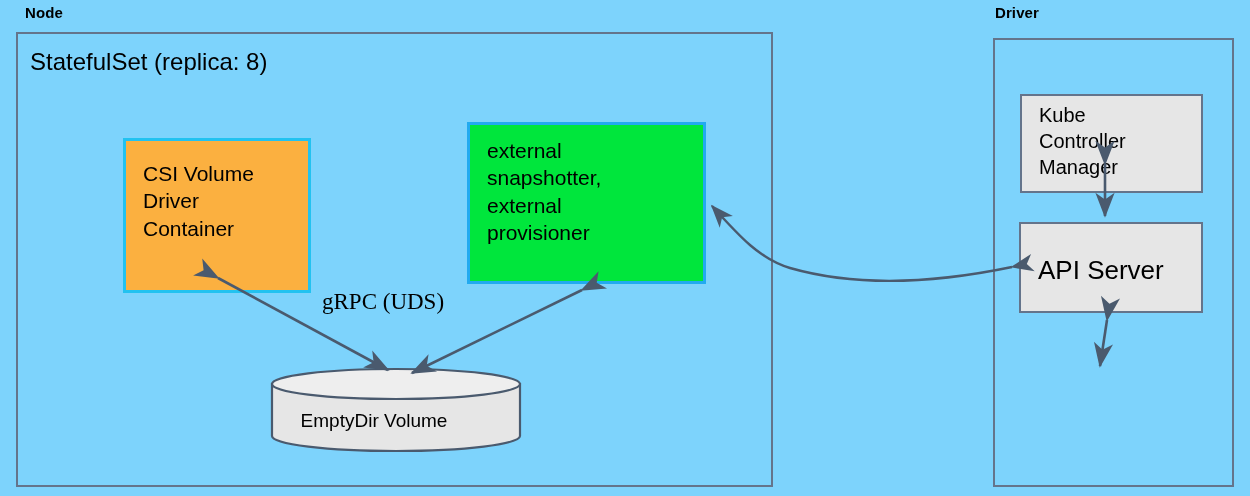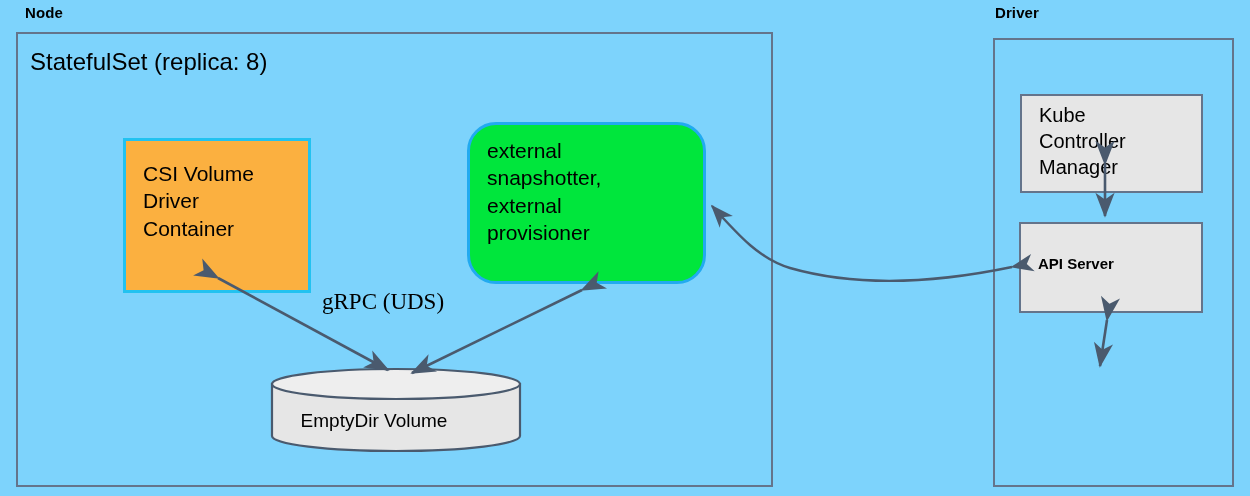--- a/index.html
+++ b/index.html
@@ -104,21 +104,21 @@
   <div class="zone-box" style="left:16px;top:32px;width:757px;height:455px;"></div>
 
   <div class="ss-caption" style="left:30px;top:48px;">StatefulSet (replica: 8)</div>
 
   <div class="box box-orange" style="left:123px;top:118px;width:188px;height:155px;">
     <span class="box-text" style="left:17px;top:19px;">CSI Volume
 Driver
 Container</span>
   </div>
 
-  <div class="box box-green" style="left:467px;top:122px;width:239px;height:162px;border-radius:29px;">
+  <div class="box box-green" style="left:467px;top:122px;width:239px;height:162px;">
     <span class="box-text" style="left:17px;top:12px;">external
 snapshotter,
 external
 provisioner</span>
   </div>
 
   <div class="cyl" style="left:270px;top:368px;width:208px;height:84px;">
     <svg width="252" height="84" viewBox="0 0 252 84">
       <path d="M2,16 L2,68 A124,15 0 0 0 250,68 L250,16 Z" fill="#e6e6e6" stroke="#4a5a6e" stroke-width="2.2"></path>
       <ellipse cx="126" cy="16" rx="124" ry="15" fill="#eeeeee" stroke="#4a5a6e" stroke-width="2.2"></ellipse>
@@ -132,21 +132,21 @@
 
   <div class="zone-box" style="left:993px;top:38px;width:241px;height:449px;"></div>
 
   <div class="box box-gray" style="left:1020px;top:58px;width:183px;height:99px;margin-top:36px;">
     <span class="box-text" style="left:17px;top:6px;font-size:20px;">Kube
 Controller
 Manager</span>
   </div>
 
   <div class="box box-gray" style="left:1019px;top:222px;width:184px;height:91px;">
-    <span class="box-text" style="left:17px;top:30px;font-size:15px;font-weight:bold;">API Server</span>
+    <span class="box-text" style="left:17px;top:30px;font-size:26px;">API Server</span>
   </div>
 
 
   <svg id="arrows" viewBox="0 0 1250 496">
     <defs>
       <marker id="ahead" markerWidth="11" markerHeight="11" refX="9.3" refY="4.0" orient="auto" markerUnits="strokeWidth">
         <path d="M0.4,0.3 L10,4.0 L0.4,7.7 L3.0,4.0 Z" fill="#4a5a6e"></path>
       </marker>
     </defs>
 

